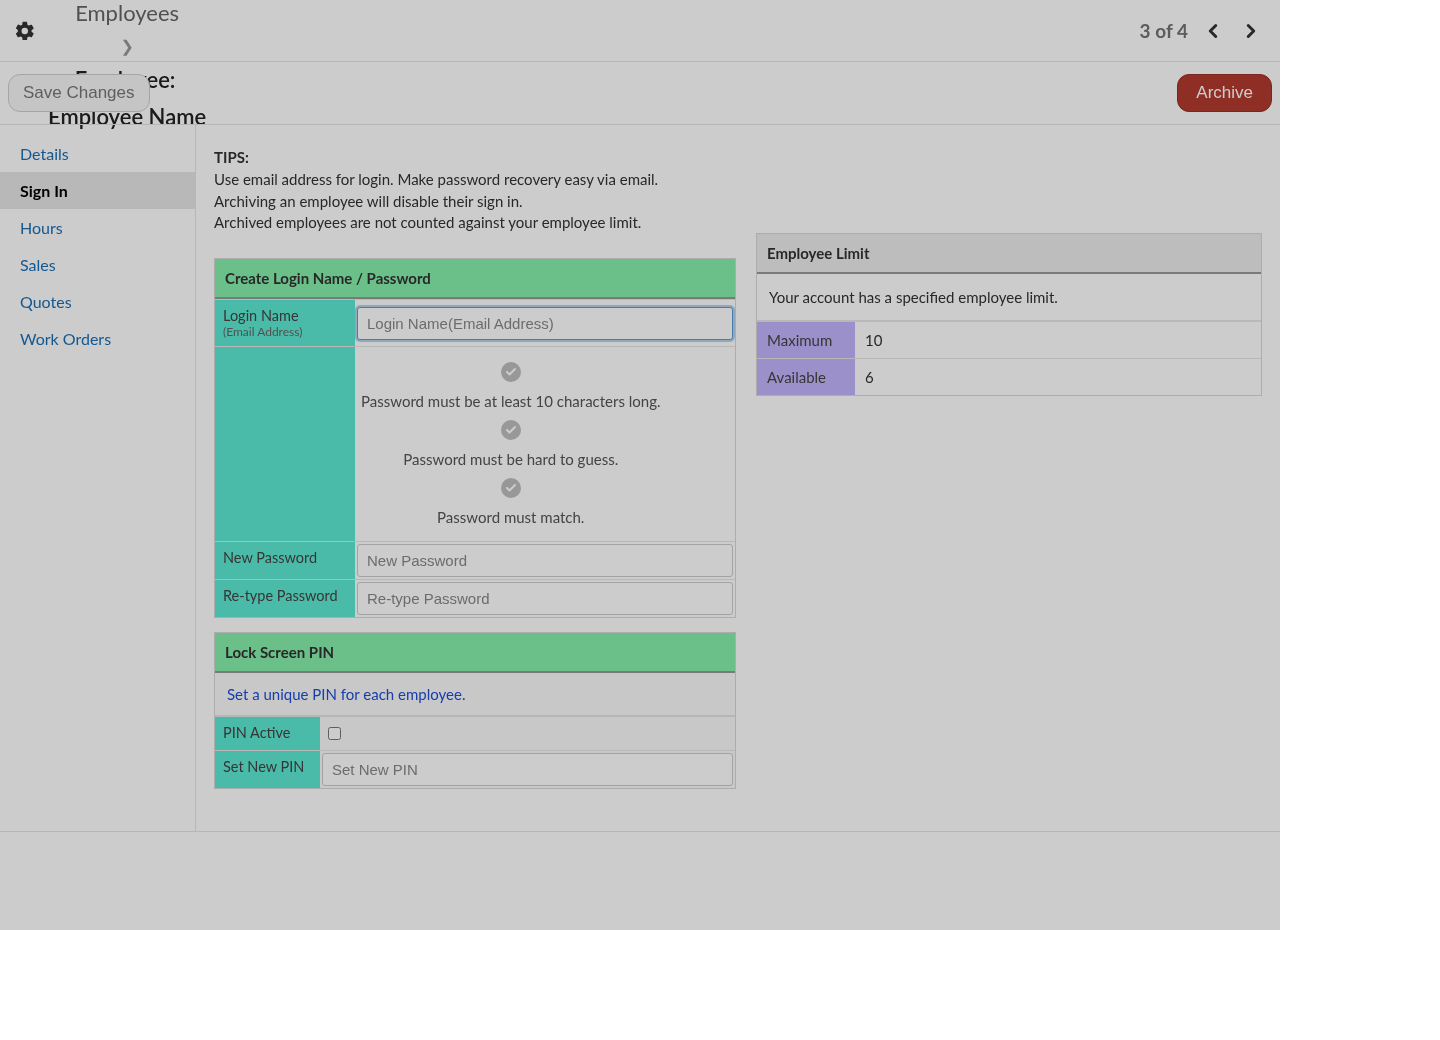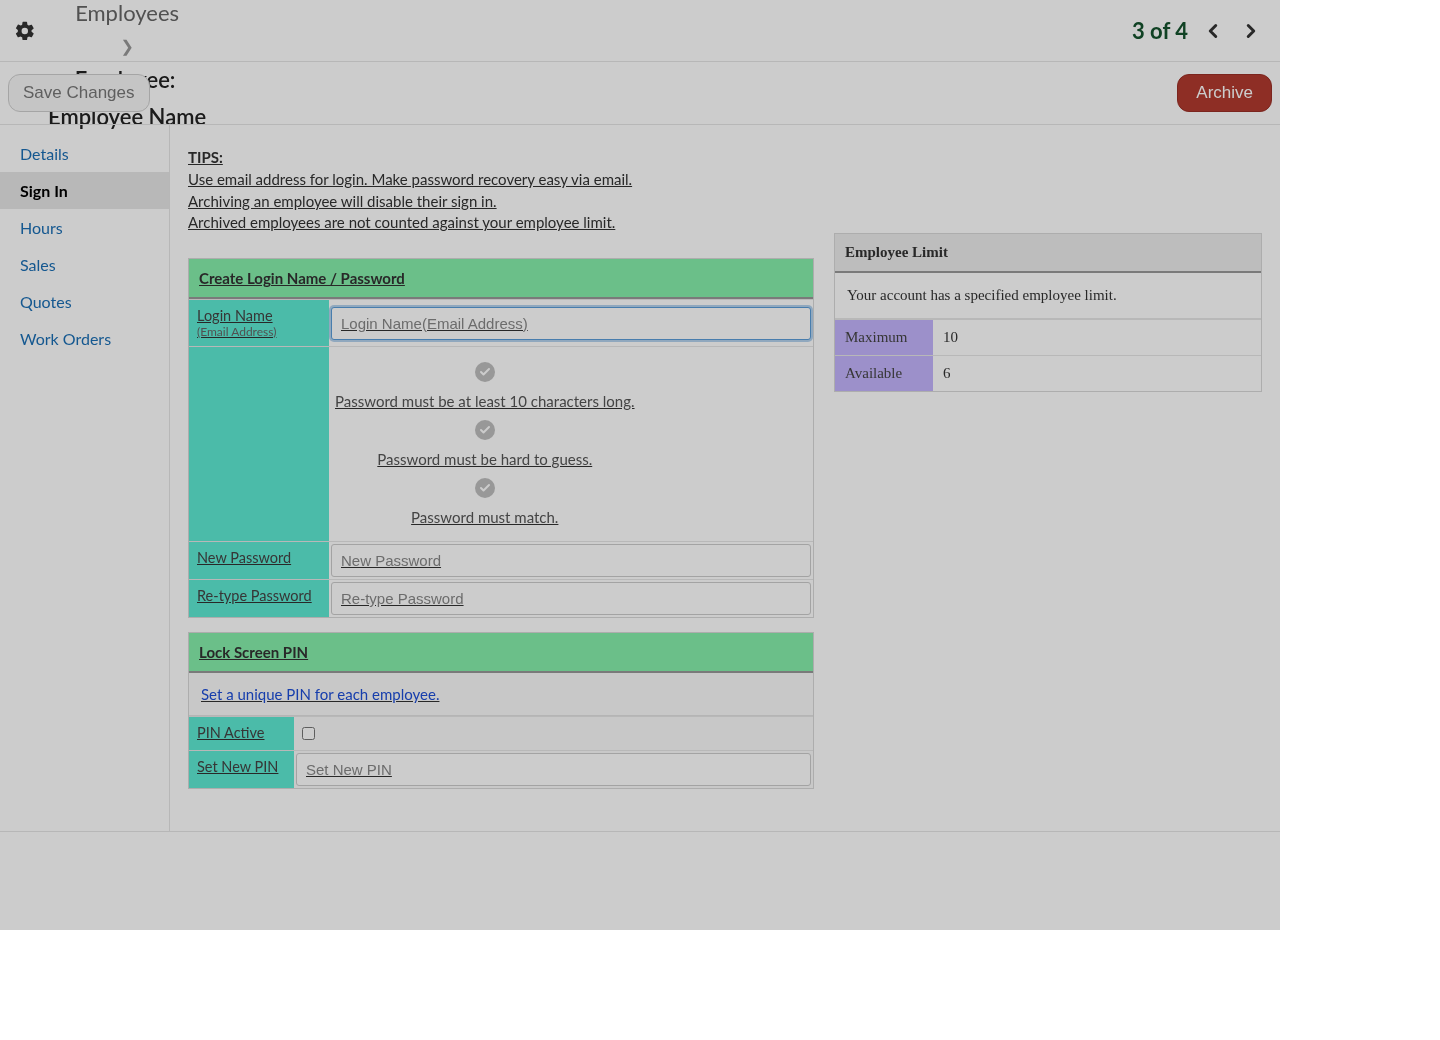--- a/index.html
+++ b/index.html
@@ -30,21 +30,21 @@
       position: relative;
       z-index: 1;
     }
     .gear svg { display: block; }
     .crumbs { display: flex; align-items: center; gap: 10px; margin-left: 12px; font-size: 22px; flex-direction: column; }
     .crumb-link { color: #666; }
     .crumb-sep { color: #999; font-size: 16px; }
     .crumb-strong { color: #222; font-weight: 600; }
     .crumb-label { color: #222; font-weight: 600; margin-right: 4px; }
     .top-right { margin-left: auto; display: flex; align-items: center; gap: 8px; }
-    .pager-text { font-weight: 700; font-size: 22px; margin-right: 2px; color: #14532d;}
+    .pager-text { font-weight: 700; font-size: 19px; margin-right: 2px; color: #737373;}
     .chev { width: 30px; height: 30px; display:flex; align-items:center; justify-content:center; color:#333; }
     
     .actionbar {
       display: flex;
       align-items: center;
       padding: 12px 8px;
       border-bottom: 1px solid #e5e5e5;
       position: relative;
       z-index: 1;
     }
@@ -66,42 +66,42 @@
     }
     
     .body {
       display: flex;
       position: relative;
       z-index: 1;
       min-height: 590px;
       border-bottom: 1px solid #e5e5e5;
     }
     .sidebar {
-      width: 170px;
+      width: 196px;
       border-right: 1px solid #e5e5e5;
       padding: 10px 0;
     }
     .sidebar-item {
       padding: 9px 12px 9px 20px;
       color: #1b6fb5;
       font-size: 16px;
       cursor: pointer;
     }
     .sidebar-item.active {
       background: #e6e6e6;
       color: #000000;
       font-weight: 700;
     }
     .main {
       flex: 1;
       padding: 22px 18px 28px 18px;
       display: flex;
       gap: 20px;
     }
-    .col-left { width: 626px; text-decoration: underline; }
+    .col-left { width: 522px; }
     .col-right { flex: 1; }
 
     .tips { font-size: 15px; color: #333; margin-bottom: 24px; line-height: 1.45; }
     .tips-label { font-weight: 700; }
 
     .panel { border: 1px solid #d9d9d9; background: #fbfbfb; margin-bottom: 14px; }
     .panel-hd {
       background: #86efac;
       border-bottom: 2px solid #999;
       padding: 10px 10px;
@@ -147,21 +147,21 @@
     .pw-reqs { padding: 8px 4px 8px 4px; }
     .pw-req { display: flex; align-items: center; gap: 10px; padding: 5px 0; color: #555; font-size: 15px; flex-direction: column; }
     .req-icon {
       width: 20px; height: 20px; border-radius: 50%;
       background: #bfbfbf; display:flex; align-items:center; justify-content:center;
     }
     .req-icon svg { display:block; }
     .form-field.checkbox { padding: 10px 8px; }
 
     
-    .limit-panel { border: 1px solid #d9d9d9; font-family: Liberation Serif, serif; }
+    .limit-panel { border: 1px solid #d9d9d9; }
     .limit-panel .panel-hd { background: #ededed; }
     .limit-note { padding: 14px 12px; border-bottom: 1px solid #e6e6e6; }
     .limit-row { display:flex; border-top: 1px solid #e6e6e6; }
     .limit-row .k { width: 98px; padding: 9px 10px; background:#c4b5fd; color:#444; }
     .limit-row .v { flex:1; padding: 9px 10px; }
 
     
     .highlighted {
       position: relative;
       z-index: 100;

